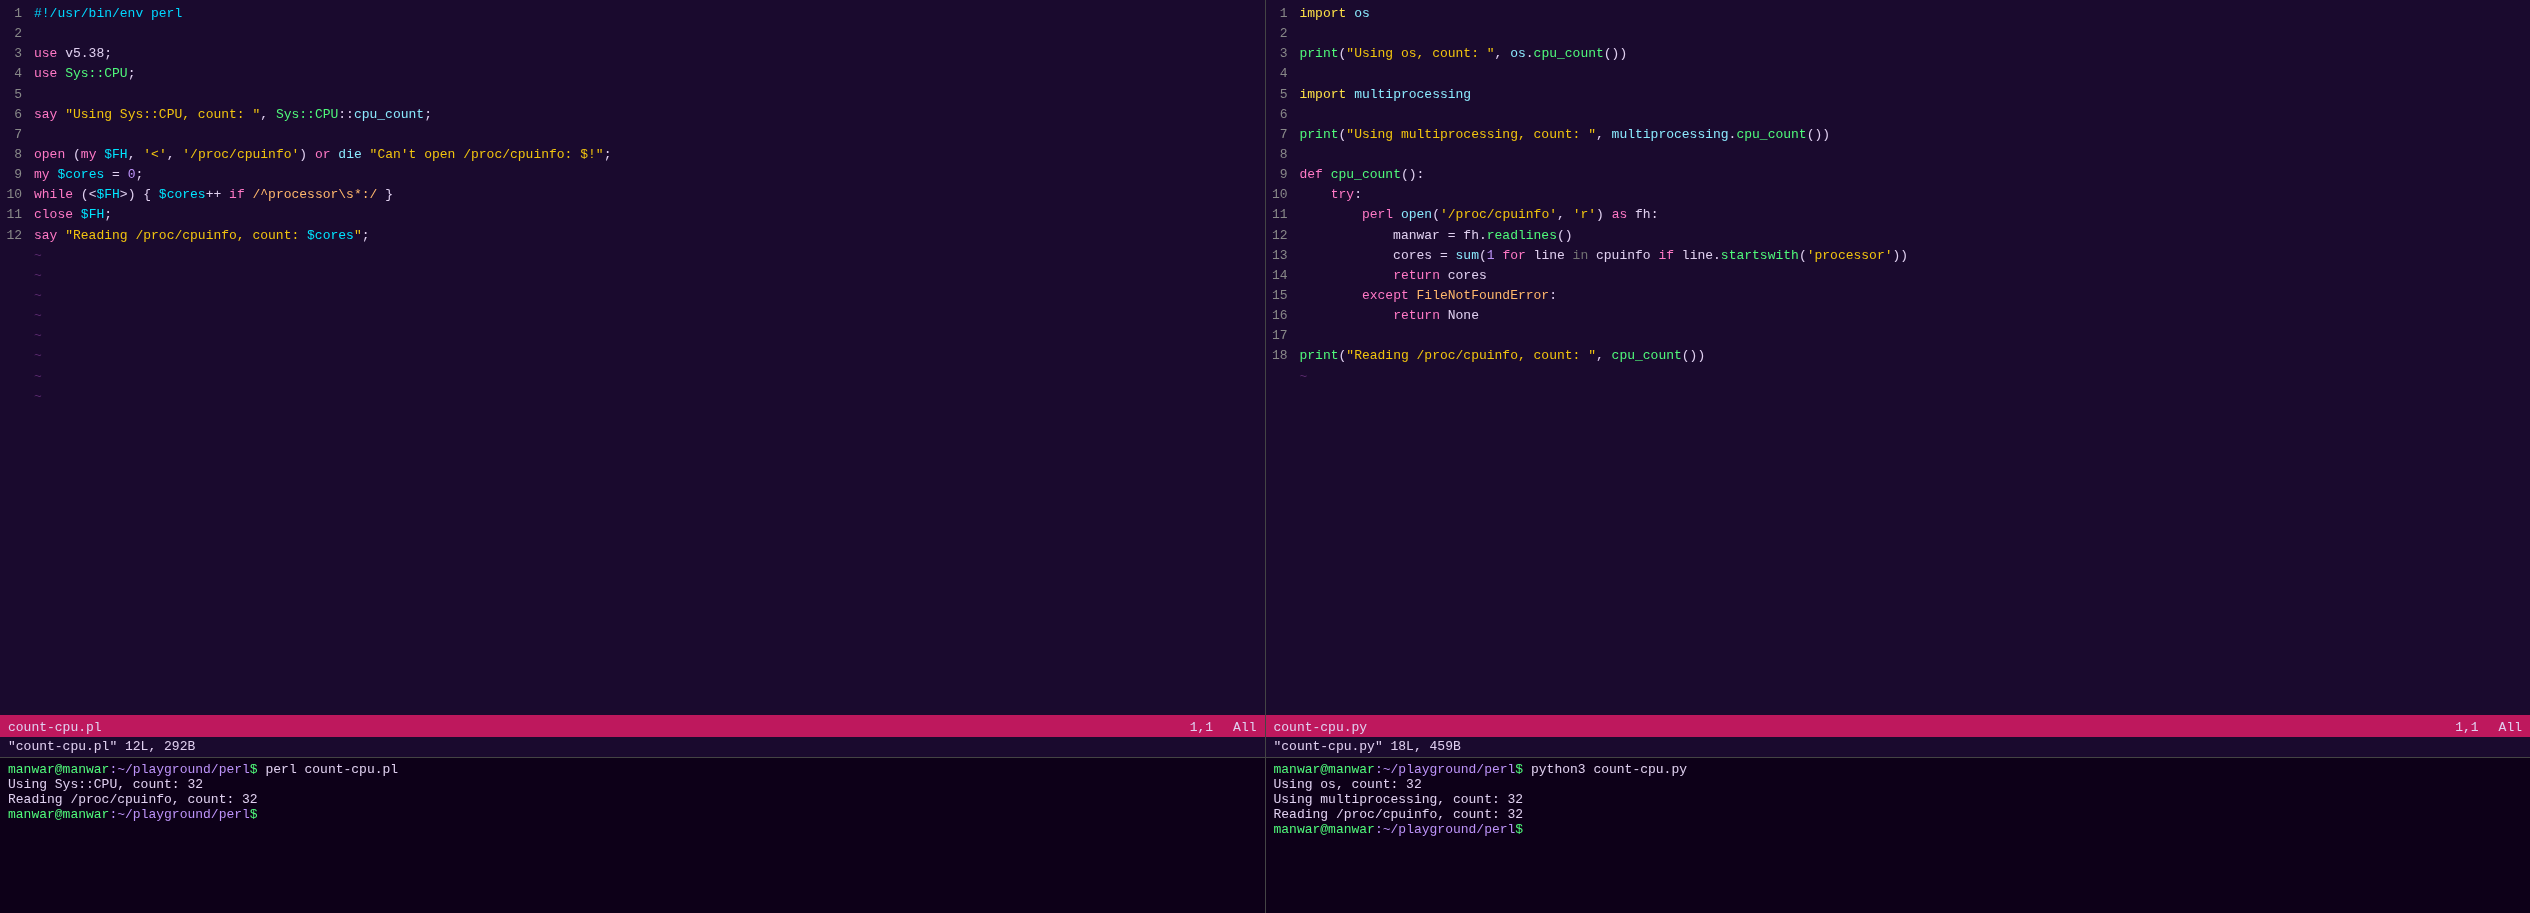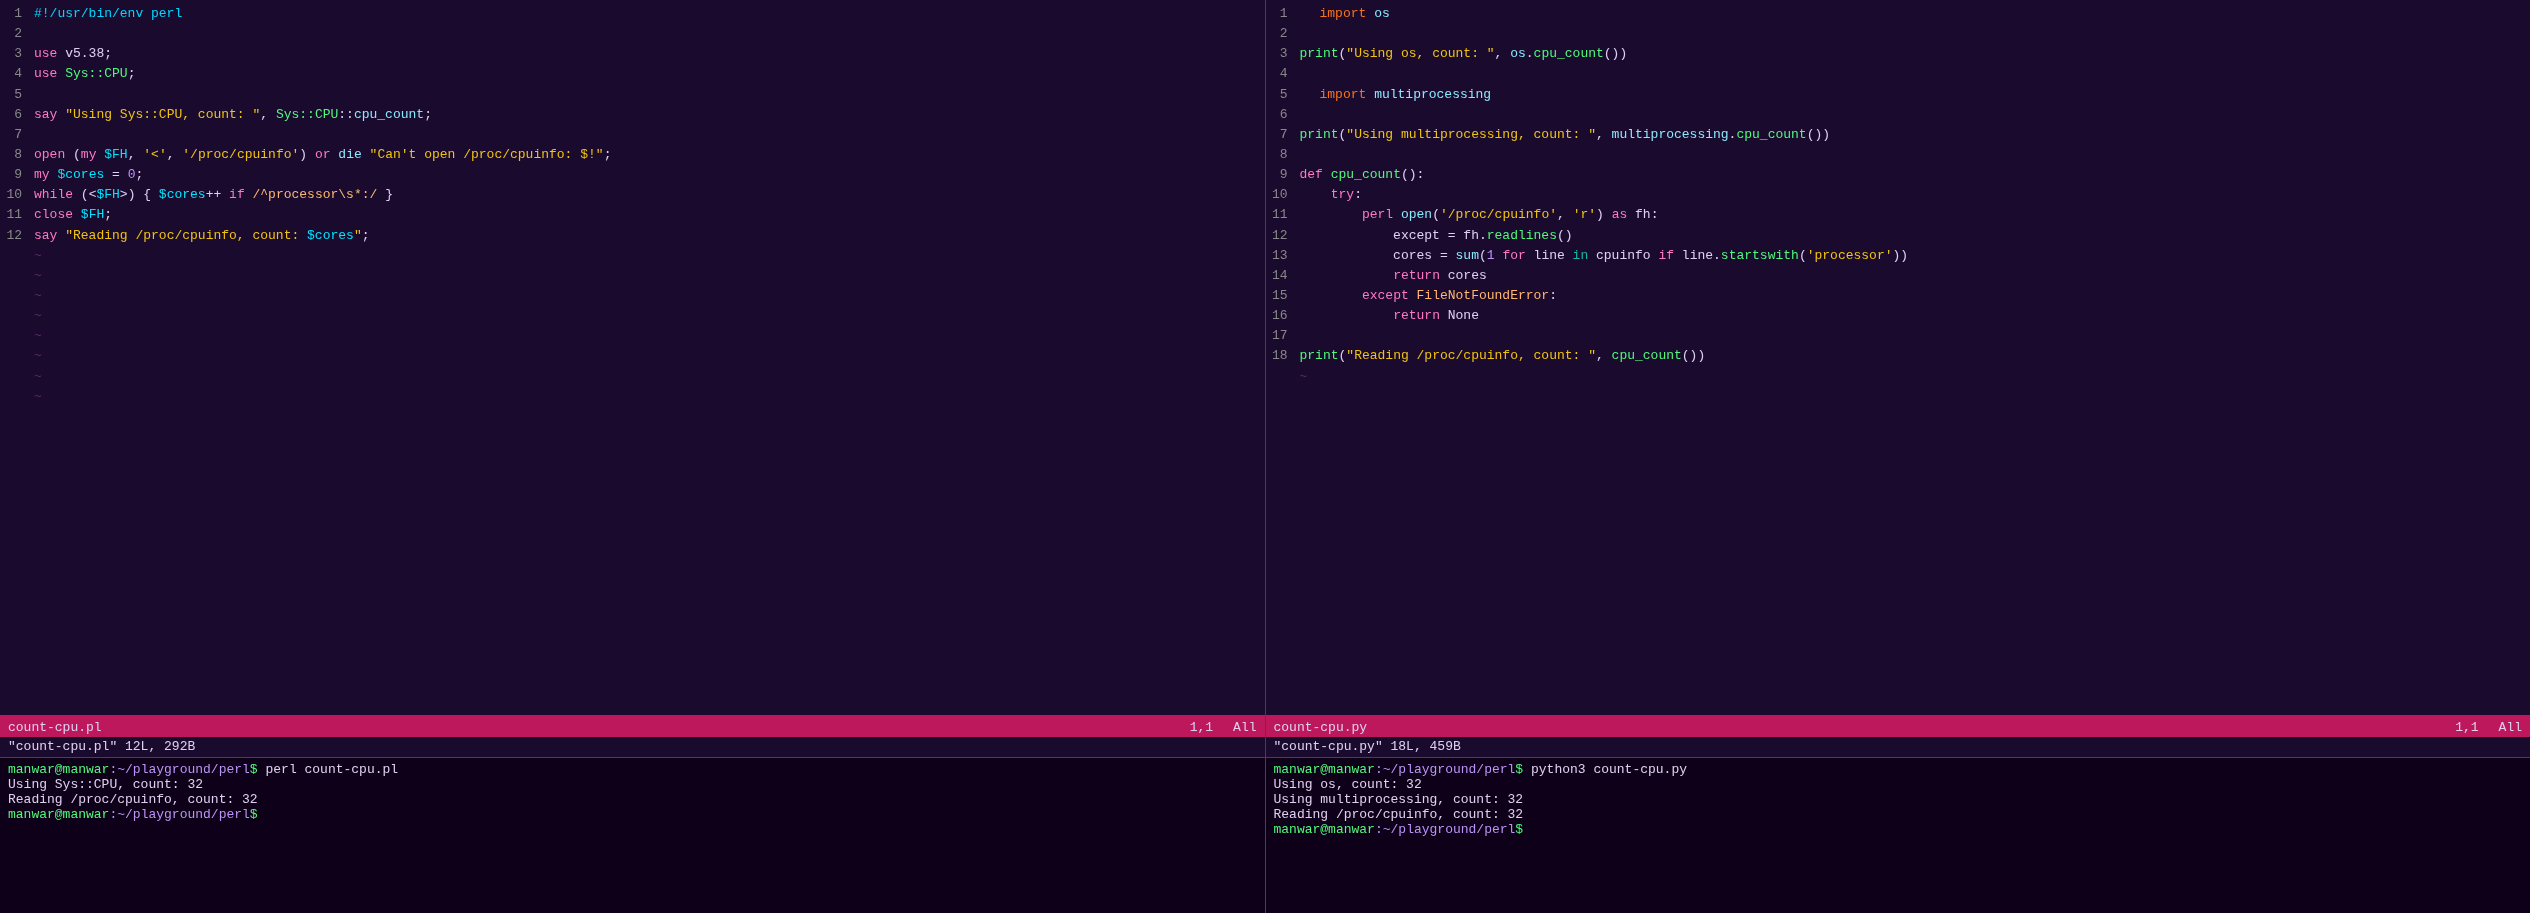--- a/index.html
+++ b/index.html
@@ -64,36 +64,36 @@
     .kw-close { color: #ff79c6; }
     .kw-or { color: #ff79c6; }
     .kw-if { color: #ff79c6; }
     .str { color: #f1c40f; }
     .var { color: #00e5ff; }
     .num { color: #bd93f9; }
     .plain { color: #e0d0f0; text-align: right; }
     .module { color: #50fa7b; }
     .func { color: #8be9fd; }
     .regex { color: #ffb86c; }
-    .py-import { color: #f97316; margin-left: 20px; }
+    .py-import { color: #fde047; }
     .py-def { color: #ff79c6; }
     .py-str { color: #f1c40f; }
     .py-num { color: #bd93f9; }
     .py-func { color: #50fa7b; }
     .py-module { color: #8be9fd; }
     .py-plain { color: #e0d0f0; }
     .py-builtin { color: #8be9fd; }
     .py-method { color: #50fa7b; }
     .py-exc { color: #ffb86c; }
     .py-try { color: #ff79c6; }
     .py-with { color: #ff79c6; }
     .py-return { color: #ff79c6; }
     .py-as { color: #ff79c6; }
     .py-for { color: #ff79c6; }
-    .py-in { color: #14b8a6; }
+    .py-in { color: #737373; }
     .py-if { color: #ff79c6; }
     .py-except { color: #ff79c6; }
     
     .status-bar {
       background: #be185d;
       color: #e0d0f0;
       display: flex;
       justify-content: space-between;
       align-items: flex-end;
       padding: 2px 8px;
@@ -305,21 +305,21 @@
         <span class="line-content"><span class="py-plain">    </span><span class="py-try">try</span><span class="py-plain">:</span></span>
       </div>
 
       <div class="code-line">
         <span class="line-num">11</span>
         <span class="line-content"><span class="py-plain">        </span><span class="py-with">perl</span> <span class="py-builtin">open</span><span class="py-plain">(</span><span class="py-str">'/proc/cpuinfo'</span><span class="py-plain">, </span><span class="py-str">'r'</span><span class="py-plain">) </span><span class="py-as">as</span> <span class="py-plain">fh:</span></span>
       </div>
 
       <div class="code-line">
         <span class="line-num">12</span>
-        <span class="line-content"><span class="py-plain">            except = fh.</span><span class="py-method">readlines</span><span class="py-plain">()</span></span>
+        <span class="line-content"><span class="py-plain">            manwar = fh.</span><span class="py-method">readlines</span><span class="py-plain">()</span></span>
       </div>
 
       <div class="code-line">
         <span class="line-num">13</span>
         <span class="line-content"><span class="py-plain">            cores = </span><span class="py-builtin">sum</span><span class="py-plain">(</span><span class="py-num">1</span> <span class="py-for">for</span> <span class="py-plain">line </span><span class="py-in">in</span><span class="py-plain"> cpuinfo </span><span class="py-if">if</span><span class="py-plain"> line.</span><span class="py-method">startswith</span><span class="py-plain">(</span><span class="py-str">'processor'</span><span class="py-plain">))</span></span>
       </div>
 
       <div class="code-line">
         <span class="line-num">14</span>
         <span class="line-content"><span class="py-plain">            </span><span class="py-return">return</span> <span class="py-plain">cores</span></span>

